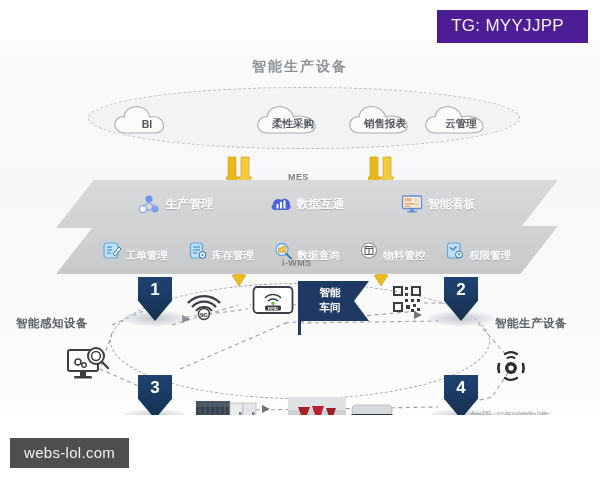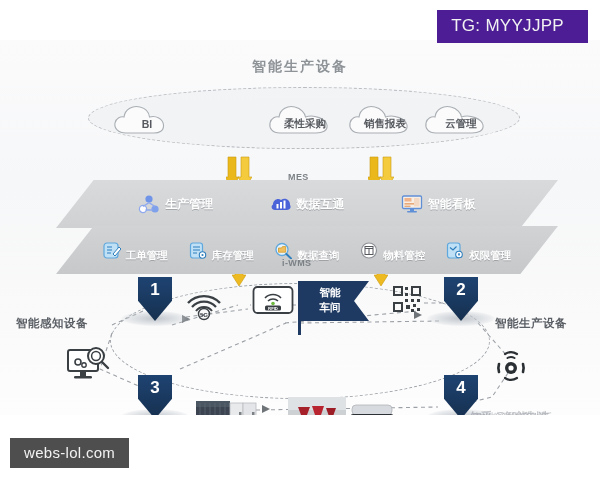--- a/index.html
+++ b/index.html
@@ -66,21 +66,21 @@
     position: absolute; left: 0; top: 0; width: 74px; height: 40px;
   }
   .cloud .lbl {
     position: absolute; left: 0; top: 0; width: 74px; height: 40px;
     display: flex; align-items: center; justify-content: center;
     font-size: 10.5px; font-weight: 700; color: #55595e;
     padding-top: 8px;
   }
   .cloud.c1 { left: 110px; }
   .cloud.c2 { left: 188px; }
-  .cloud.c3 { left: 268px; }
+  .cloud.c3 { left: 256px; }
   .cloud.c4 { left: 348px; }
   .cloud.c5 { left: 424px; text-align: center; }
 
   
   .gold-pair { position: absolute; width: 26px; height: 34px; }
   .gold-pair.gp1 { left: 226px; top: 115px; }
   .gold-pair.gp2 { left: 368px; top: 115px; }
   .gold-pair.gp3 { left: 232px; top: 215px; width: 14px; height: 32px; }
   .gold-pair.gp4 { left: 374px; top: 215px; width: 14px; height: 32px; }
 

